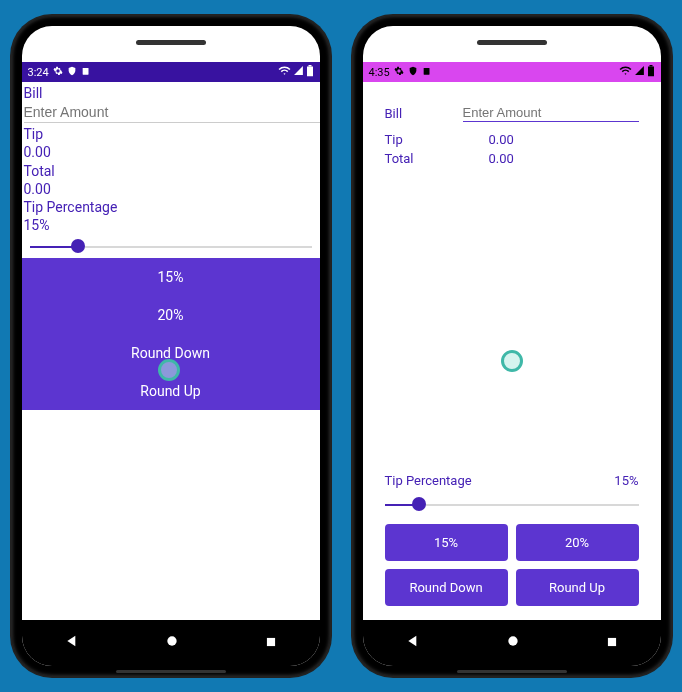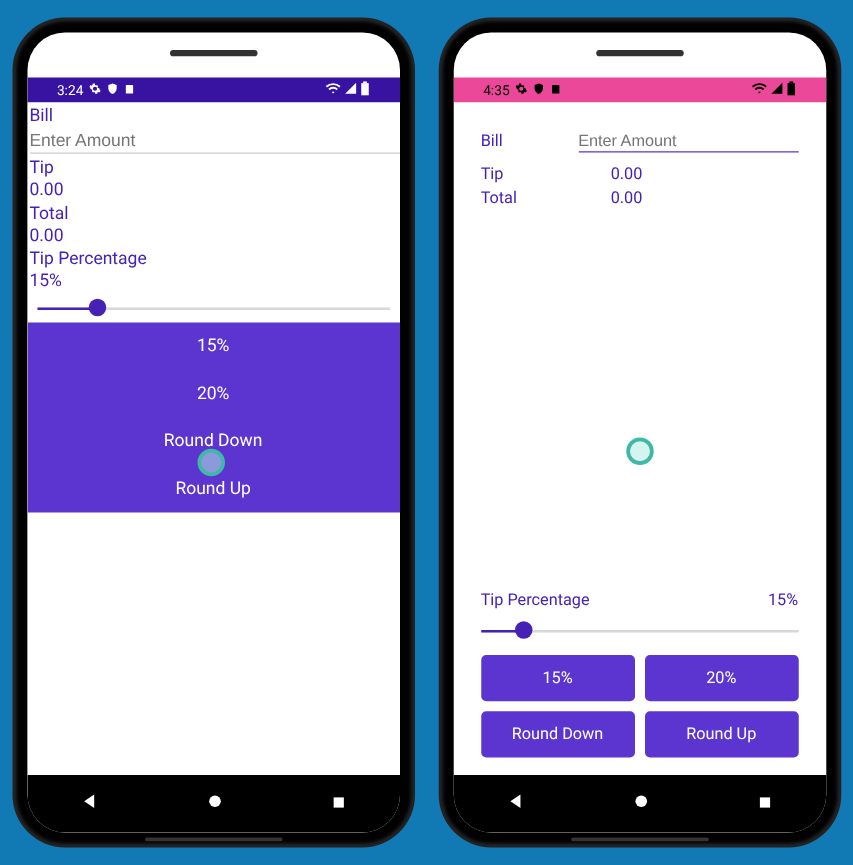--- a/index.html
+++ b/index.html
@@ -61,21 +61,21 @@
       border-radius: 50%;
       box-shadow: 18px 0 0 #1a1a1a;
     }
     .status-bar {
       height: 20px;
       background: #3812a0;
       color: #fff;
       font-size: 11px;
       display: flex;
       align-items: center;
-      padding: 0 24px;
+      padding: 0 6px;
       margin-top: 36px;
       justify-content: space-between;
       text-align: center;
     }
     .status-left { display: flex; align-items: center; gap: 4px; }
     .status-right { display: flex; align-items: center; gap: 2px; }
     .screen-content {
       flex: 1;
       background: #fff;
       overflow: hidden;
@@ -241,21 +241,21 @@
     </div>
   </div>
   <div class="speaker-bottom"></div>
 </div>
 
 <div class="phone">
   <div class="camera"></div>
   <div class="speaker"></div>
   <div class="phone-inner">
 
-    <div class="status-bar" style="background:#ec4899;color:#000;">
+    <div class="status-bar" style="background:#d946ef;color:#000;">
       <div class="status-left">
         <span>4:35</span>
         <span><svg width="10" height="10" viewBox="0 0 24 24">
               <path fill="#000" d="M12 8a4 4 0 100 8 4 4 0 000-8zm9 4a9 9 0 01-.2 2l2 1.6-2 3.4-2.4-1a7 7 0 01-1.7 1l-.4 2.6h-4l-.4-2.6a7 7 0 01-1.7-1l-2.4 1-2-3.4 2-1.6A9 9 0 013 12a9 9 0 01.2-2l-2-1.6 2-3.4 2.4 1a7 7 0 011.7-1L7.7 2h4l.4 2.6a7 7 0 011.7 1l2.4-1 2 3.4-2 1.6A9 9 0 0121 12z"></path>
             </svg></span>
         <span><svg width="10" height="10" viewBox="0 0 24 24">
               <path fill="#000" d="M12 2l8 3v6c0 5-3.4 9.7-8 11-4.6-1.3-8-6-8-11V5l8-3z"></path>
             </svg></span>
         <span><svg width="10" height="10" viewBox="0 0 24 24">
               <rect x="4" y="5" width="14" height="16" rx="1" fill="#000"></rect>

